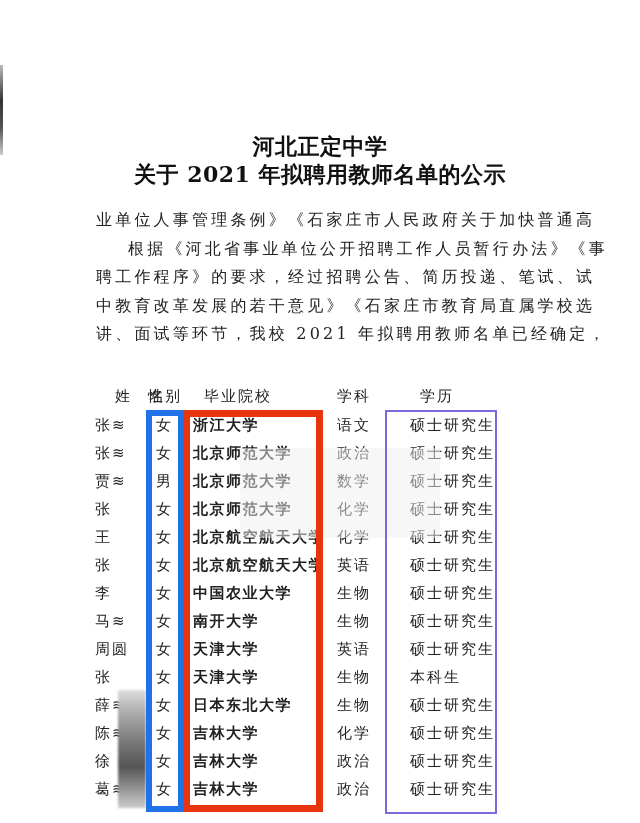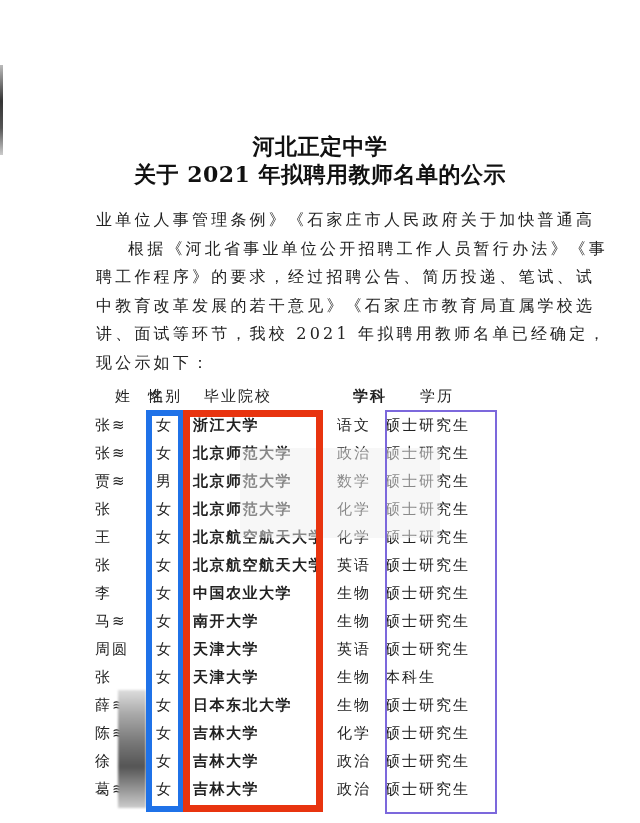--- a/index.html
+++ b/index.html
@@ -23,21 +23,21 @@
   }
   .para .line { display: block; white-space: nowrap; }
   .para .line.first { padding-left: 32px; }
   .hdr { position: absolute; top: 387px; font-size: 15px; color: #222; letter-spacing: 2px; }
   .row { position: absolute; left: 0; width: 640px; height: 28px; font-size: 15px; color: #222; }
   .cell { position: absolute; top: 0; white-space: nowrap; letter-spacing: 2px; }
   .c-name { left: 95px; }
   .c-gender { left: 156px; }
   .c-school { left: 193px; letter-spacing: 1.5px; font-weight: bold; }
   .c-subject { left: 337px; }
-  .c-degree { left: 385px; }
+  .c-degree { left: 410px; }
   .box { position: absolute; box-sizing: border-box; }
   .box.blue { left: 146px; top: 410px; width: 38px; height: 402px; border: 6px solid #1f72e8; }
   .box.red { left: 183px; top: 410px; width: 140px; height: 402px; border: 7px solid #e8340f; }
   .box.purple { left: 385px; top: 410px; width: 112px; height: 404px; border: 2px solid #7c68dc; }
   .wm-bg { position: absolute; left: 240px; top: 448px; width: 200px; height: 90px; background: rgba(240,240,240,0.5); }
   .blur {
     position: absolute; left: 118px; top: 690px; width: 28px; height: 118px;
     background: linear-gradient(to bottom, #ddd 0%, #aaa 20%, #777 45%, #555 65%, #999 85%, #ccc 100%);
     filter: blur(1px);
   }
@@ -49,28 +49,27 @@
 
 <div class="title t1">河北正定中学</div>
 <div class="title t2">关于 2021 年拟聘用教师名单的公示</div>
 
 <div class="para">
   <span class="line">业单位人事管理条例》《石家庄市人民政府关于加快普通高</span>
   <span class="line first">根据《河北省事业单位公开招聘工作人员暂行办法》《事</span>
   <span class="line">聘工作程序》的要求，经过招聘公告、简历投递、笔试、试</span>
   <span class="line">中教育改革发展的若干意见》《石家庄市教育局直属学校选</span>
   <span class="line">讲、面试等环节，我校 2021 年拟聘用教师名单已经确定，</span>
-  <span class="line">现公示如下：</span>
 </div>
 
 <div>
   <span class="hdr" style="left:95px;margin-left:20px;">姓　名</span>
   <span class="hdr" style="left:148px;">性别</span>
   <span class="hdr" style="left:204px;">毕业院校</span>
-  <span class="hdr" style="left:353px;font-weight:bold;">学科</span>
+  <span class="hdr" style="left:337px;">学科</span>
   <span class="hdr" style="left:420px;">学历</span>
 </div>
 
 <div>
   <div class="row" style="top:416px;">
     <span class="cell c-name">张≋</span>
     <span class="cell c-gender">女</span>
     <span class="cell c-school">浙江大学</span>
     <span class="cell c-subject">语文</span>
     <span class="cell c-degree">硕士研究生</span>

